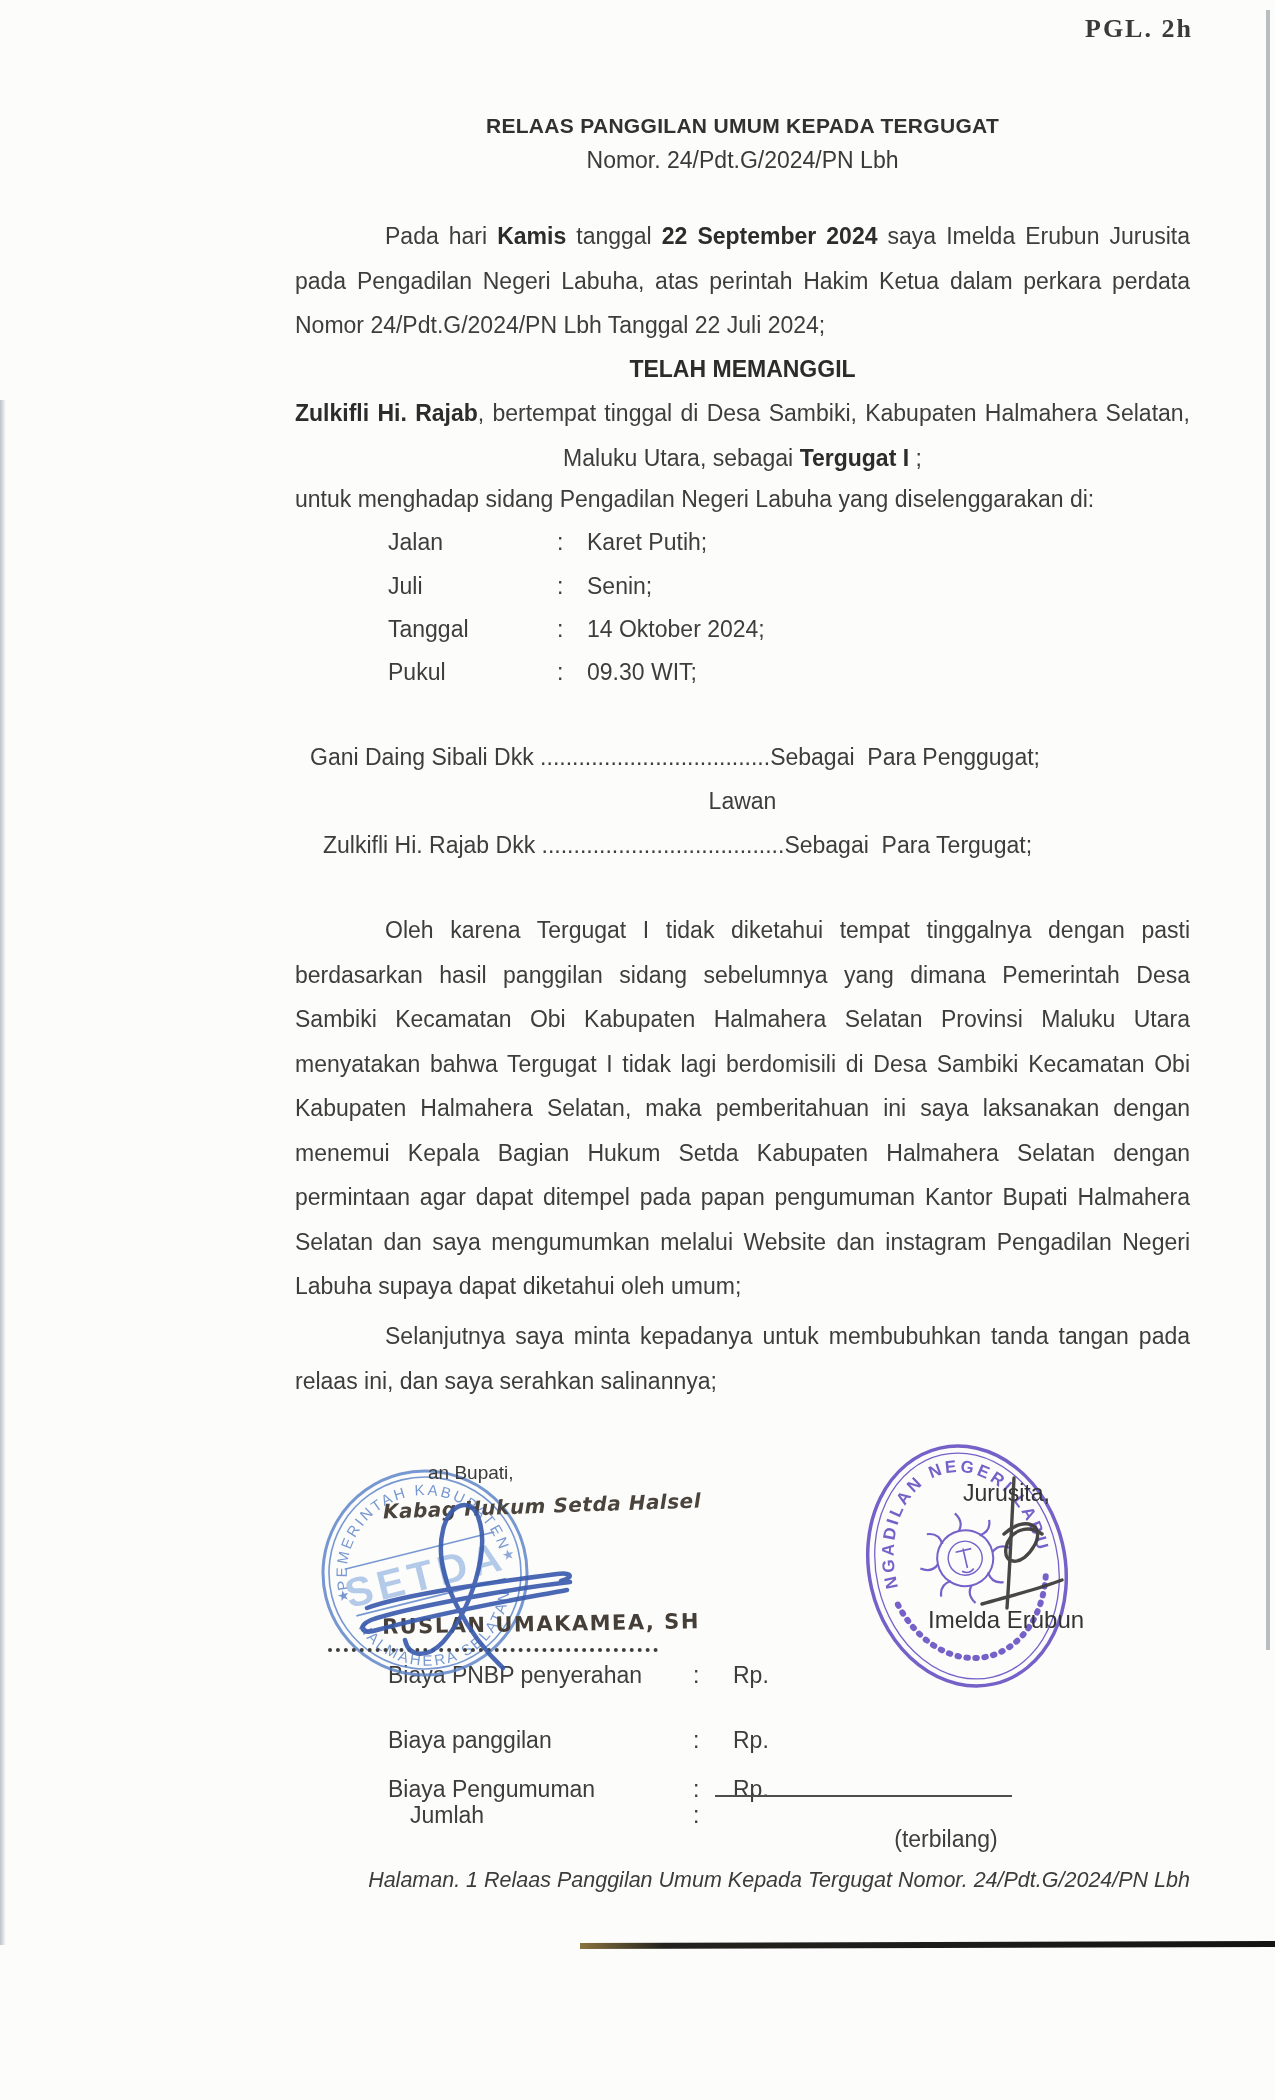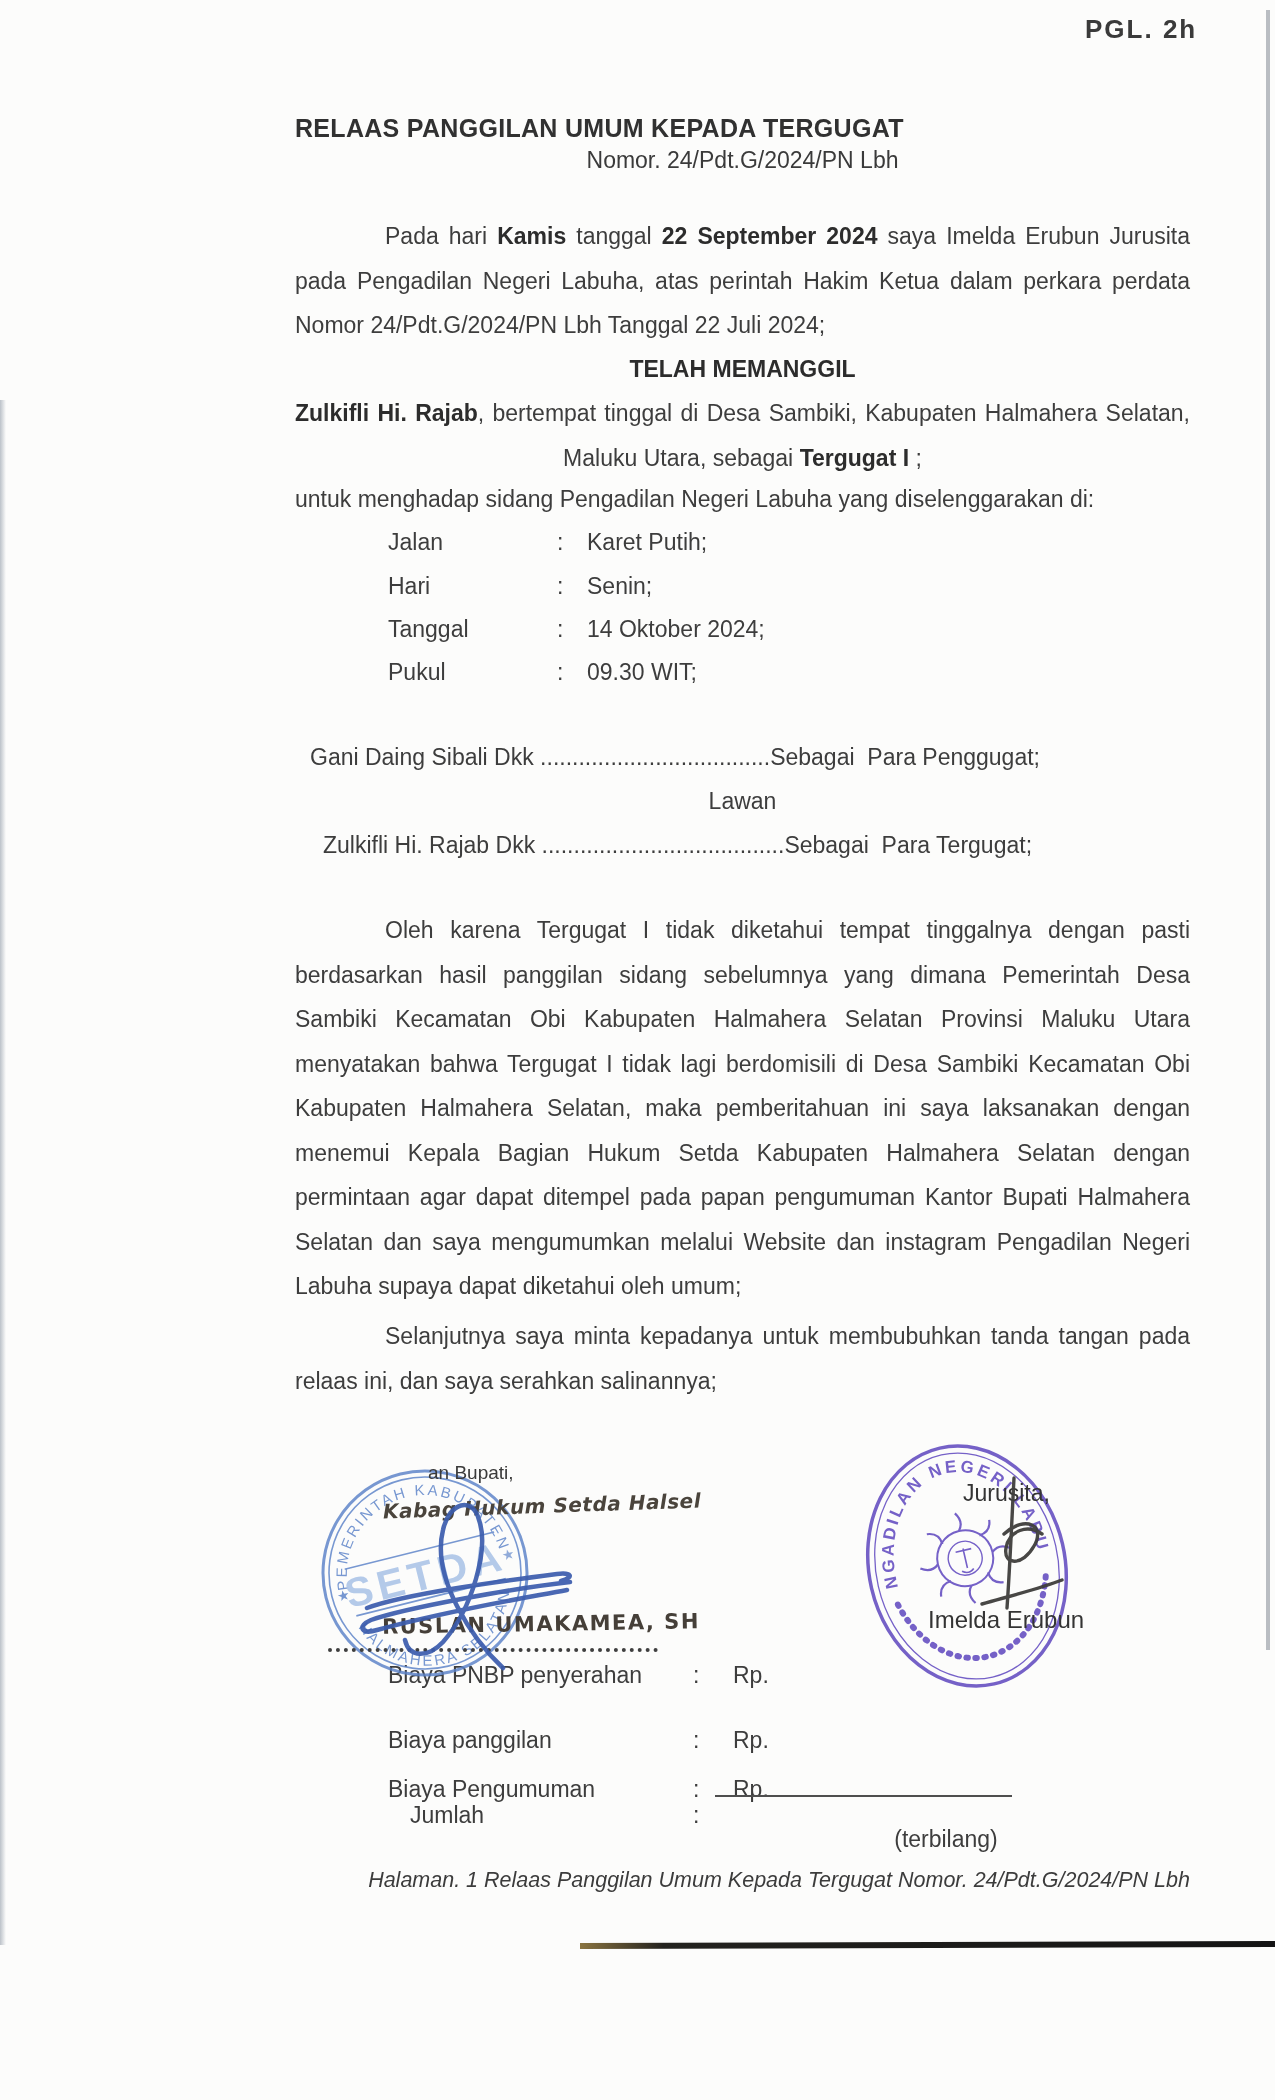--- a/index.html
+++ b/index.html
@@ -1,23 +1,23 @@
 <!DOCTYPE html>
 <html><head>
 <meta charset="utf-8">
 <style>
   html,body{margin:0;padding:0;background:#e8e8e8;}
   .page{position:relative;width:1275px;height:2100px;margin:0 auto;background:#fcfcfb;
         font-family:"Liberation Sans",sans-serif;color:#3d3d3d;overflow:hidden;}
   .abs{position:absolute;}
   .body-text{font-size:23px;line-height:44.5px;}
   .content{left:295px;width:895px;}
-  #pgl-code{top:14px;left:1085px;font-family:Liberation Sans, sans-serif;font-weight:bold;
+  #pgl-code{top:14px;left:1085px;font-family:Liberation Serif, serif;font-weight:bold;
             font-size:26px;color:#3a3a3a;letter-spacing:2px;}
-  #doc-title{top:114px;font-weight:bold;font-size:25px;color:#313131;letter-spacing:.3px;}
+  #doc-title{top:114px;text-align:center;font-weight:bold;font-size:21px;color:#313131;letter-spacing:.3px;}
   #doc-number{top:147px;text-align:center;font-size:23px;color:#3a3a3a;}
   #opening-paragraph{top:214px;text-align:justify;text-indent:90px;}
   #opening-paragraph b,#defendant-block b{color:#2c2c2c;}
   #called-heading{top:347px;text-align:center;font-weight:bold;color:#2c2c2c;}
   #defendant-block{top:391px;text-align:justify;text-align-last:center;}
   #appear-line{top:477px;}
   .sched-row{height:44.5px;}
   #sched-0{top:520px;} #sched-1{top:564px;} #sched-2{top:607px;} #sched-3{top:650px;}
   .sched-label{position:absolute;left:93px;}
   .sched-sep{position:absolute;left:262px;}
@@ -77,21 +77,21 @@
   <div class="abs content body-text" id="defendant-block"><b>Zulkifli Hi. Rajab</b><span>, bertempat tinggal di Desa Sambiki, Kabupaten Halmahera Selatan, Maluku Utara, sebagai </span><b>Tergugat I</b><span> ;</span></div>
 
   <div class="abs content body-text" id="appear-line">untuk menghadap sidang Pengadilan Negeri Labuha yang diselenggarakan di:</div>
 
   <div class="abs content body-text sched-row" id="sched-0">
     <span class="sched-label">Jalan</span>
     <span class="sched-sep">:</span>
     <span class="sched-value">Karet Putih;</span>
   </div>
   <div class="abs content body-text sched-row" id="sched-1">
-    <span class="sched-label">Hari</span>
+    <span class="sched-label">Juli</span>
     <span class="sched-sep">:</span>
     <span class="sched-value">Senin;</span>
   </div>
   <div class="abs content body-text sched-row" id="sched-2">
     <span class="sched-label">Tanggal</span>
     <span class="sched-sep">:</span>
     <span class="sched-value">14 Oktober 2024;</span>
   </div>
   <div class="abs content body-text sched-row" id="sched-3">
     <span class="sched-label">Pukul</span>

